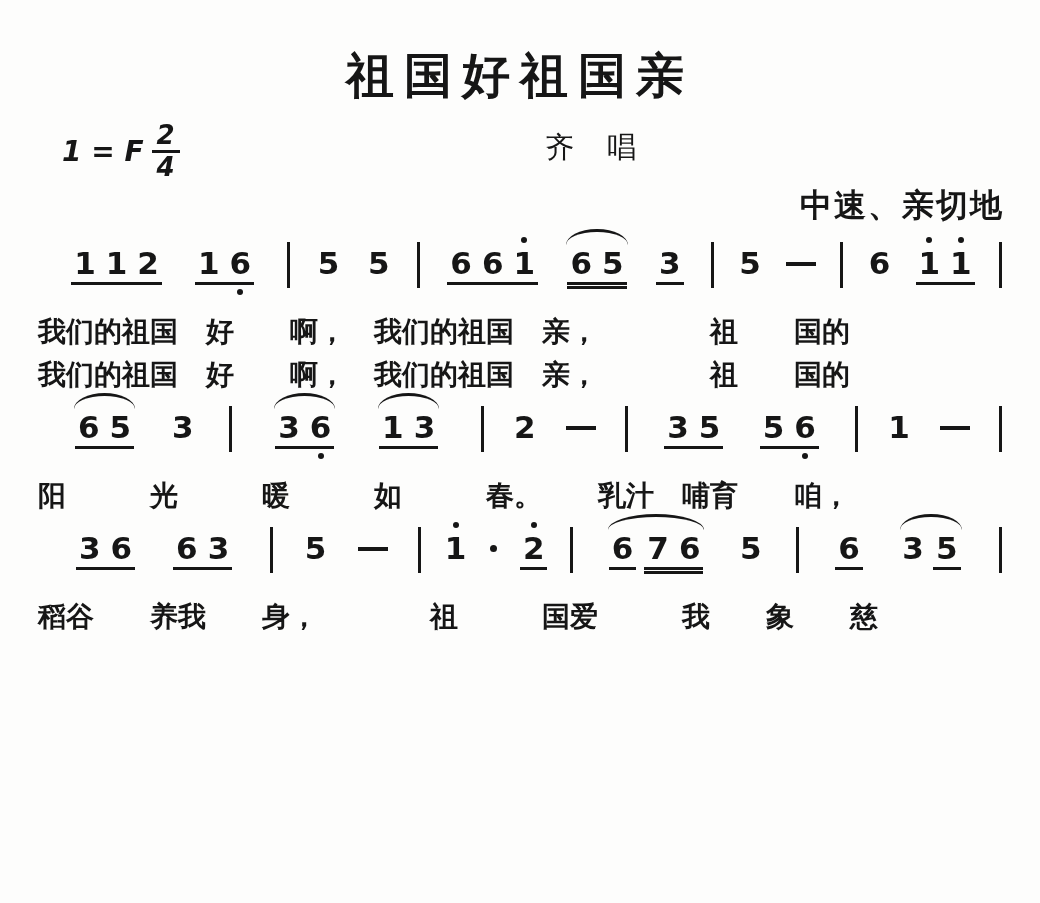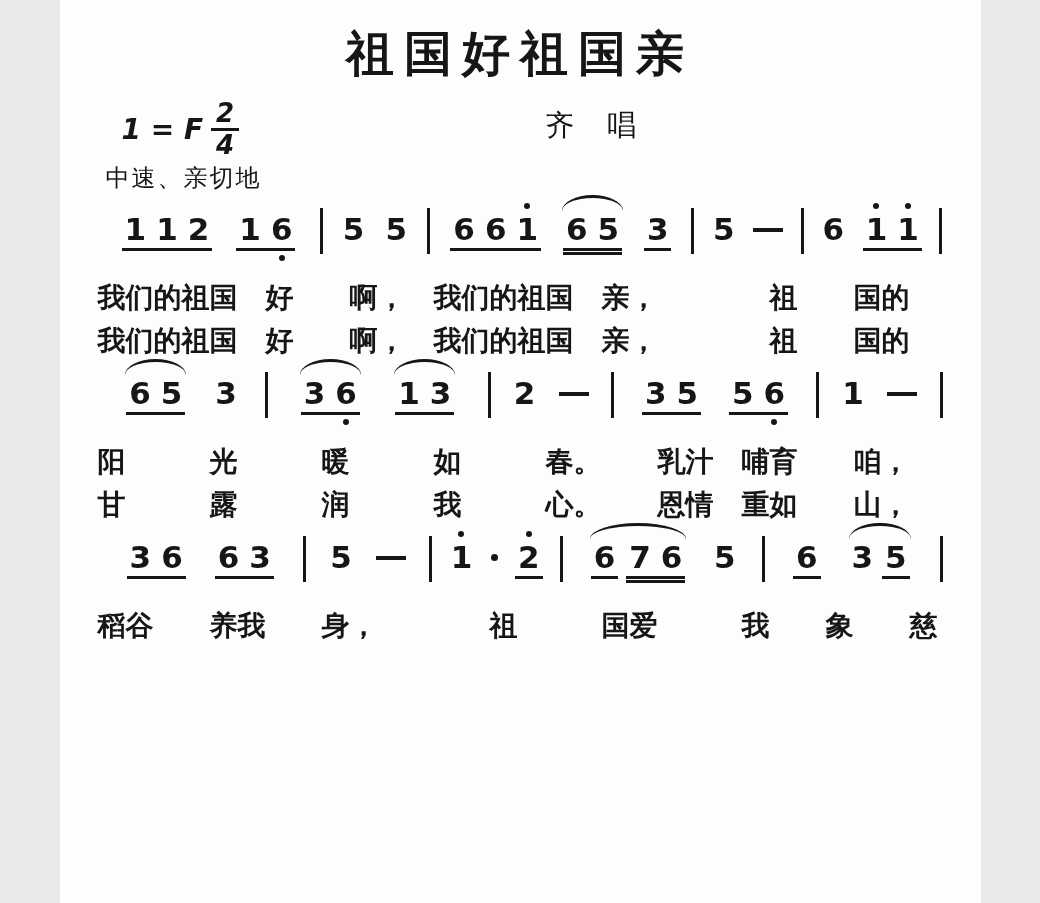--- a/index.html
+++ b/index.html
@@ -1,31 +1,31 @@
 <!DOCTYPE html>
 <html><head>
 <meta charset="utf-8">
 <style>
   * { margin:0; padding:0; box-sizing:border-box; }
   html,body { background:#e9e9e9; }
   .page {
-    width:921px; height:903px; margin:0 auto; background:#fdfdfc; color:#161616;
-    padding:12px 36px 8px; overflow:hidden; position:relative;
+    width:1040px; height:903px; margin:0 auto; background:#fdfdfc; color:#161616;
+    padding:34px 36px 8px; overflow:hidden; position:relative;
     font-family:"Liberation Serif","DejaVu Serif",serif;
   }
   .title { text-align:center; font-size:48px; font-weight:700; letter-spacing:10px; margin-top:10px; }
   .header-row { display:flex; align-items:flex-start; margin-top:14px; }
   .keysig { display:flex; align-items:center; gap:8px; font-size:28px; font-weight:700;
             margin-left:26px; font-family:"DejaVu Sans",sans-serif;font-style:italic; }
   .frac { display:inline-flex; flex-direction:column; align-items:center; font-size:26px; line-height:1.05; }
   .frac .top { border-bottom:3px solid #161616; padding:0 5px 1px; }
   .frac .bot { padding-top:1px; }
   .perf { flex:1; text-align:center; font-size:29px; font-weight:400; letter-spacing:2px; padding-top:6px; }
   .credits { font-size:27px; font-weight:700; line-height:1.5; margin-right:26px; white-space:pre; }
-  .tempo { font-size:24px; font-weight:400; margin:2px 0 0 10px; letter-spacing:2px; }
+  .tempo { font-size:32px; font-weight:700; margin:2px 0 0 10px; letter-spacing:2px;text-align:right; }
   #music { margin-top:6px; }
   .system { margin-top:20px; }
   .staff { display:flex; align-items:flex-start; height:58px;
            font-family:"DejaVu Sans",sans-serif; font-weight:700; font-size:31px; padding:0 2px; }
   .measure { display:flex; align-items:flex-start; justify-content:space-evenly; flex-grow:1; min-width:0; }
   .grp { display:inline-flex; align-items:flex-start; gap:8px; }
   .u { border-bottom:3px solid #161616; padding:0 2px 3px; position:relative; }
   .u.u2::after { content:""; position:absolute; left:0; right:0; bottom:-7px; height:3px; background:#161616; }
   .s { position:relative; padding:0 2px; }
   .s::before { content:""; position:absolute; left:1px; right:1px; top:-19px; height:13px;
@@ -156,21 +156,20 @@
             </span>
           </div>
           <div class="bar"></div>
           <div class="measure" style="flex-grow: 2;">
             <span class="note">1</span>
             <span class="dash"></span>
           </div>
           <div class="bar"></div>
         </div>
         <div class="lyric">阳　　　光　　　暖　　　如　　　春。　　乳汁　哺育　　咱，</div>
-        <div class="lyric">甘　　　露　　　润　　　我　　　心。　　恩情　重如　　山，</div>
       </div>
       <div class="system">
         <div class="staff">
           <div class="measure" style="flex-grow: 2.5;">
             <span class="grp u">
               <span class="note">3</span>
               <span class="note">6</span>
             </span>
             <span class="grp u">
               <span class="note">6</span>

